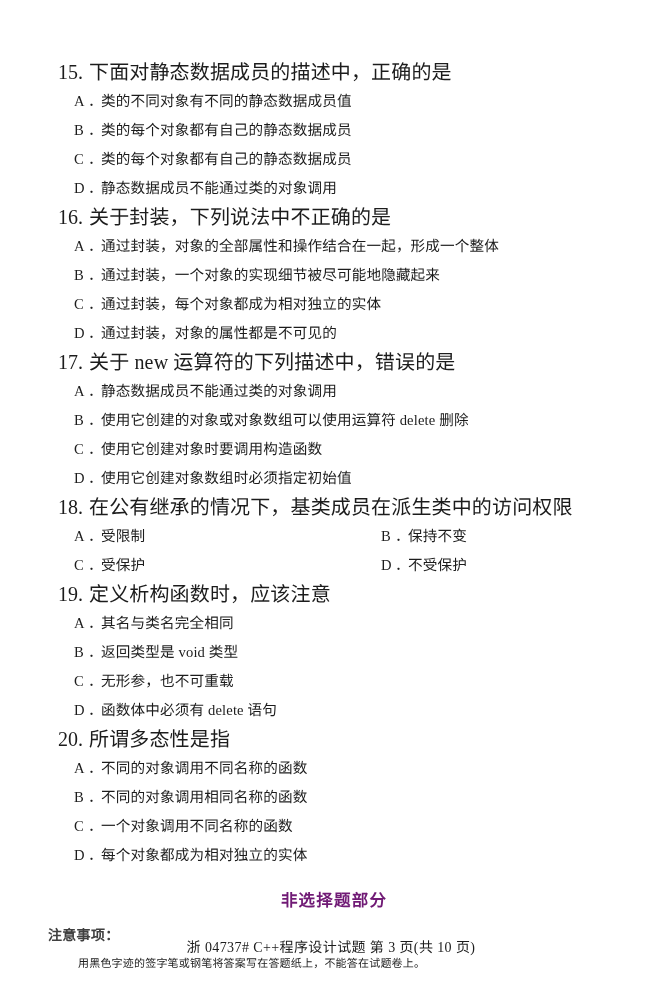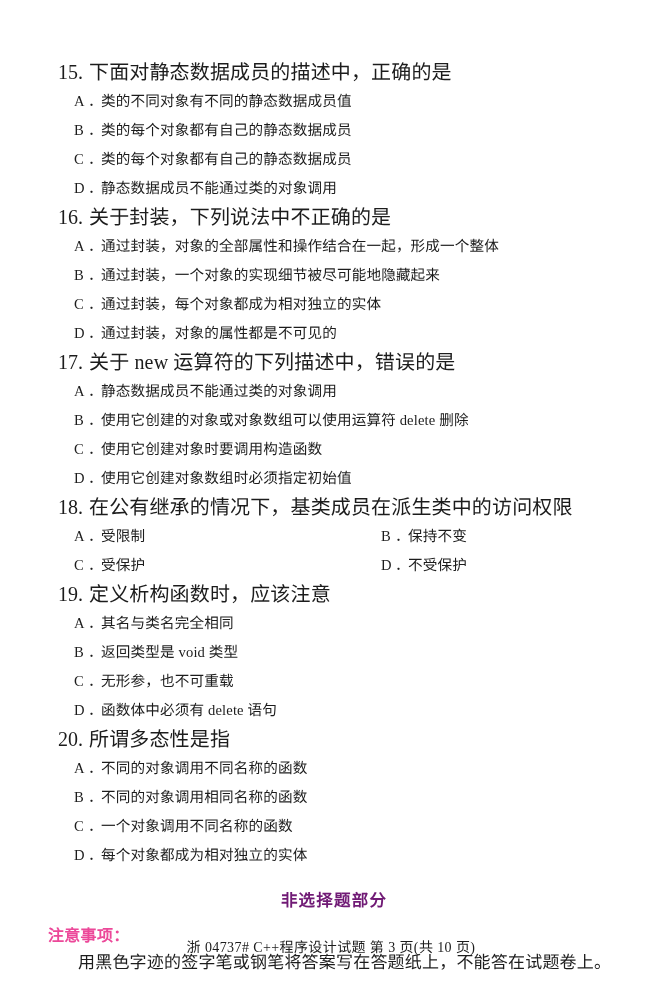--- a/index.html
+++ b/index.html
@@ -109,27 +109,27 @@
     letter-spacing: 1.2px;
     margin-top: 16px;
     margin-bottom: 6px;
     color: #701a75;
   }
 
   
   .notes-title {
     font-family: "DejaVu Sans", "Liberation Sans", sans-serif;
     font-weight: bold;
-    font-size: 16px;
+    font-size: 14px;
     line-height: 27px;
     letter-spacing: 0.3px;
-    color: #ec4899;
+    color: #404040;
   }
   .notes-body {
-    font-size: 17px;
+    font-size: 11px;
     line-height: 28px;
     text-indent: 30px;
     letter-spacing: 0.2px;
   }
 
   
   .footer {
     position: absolute;
     left: 0;
     top: 936px;

